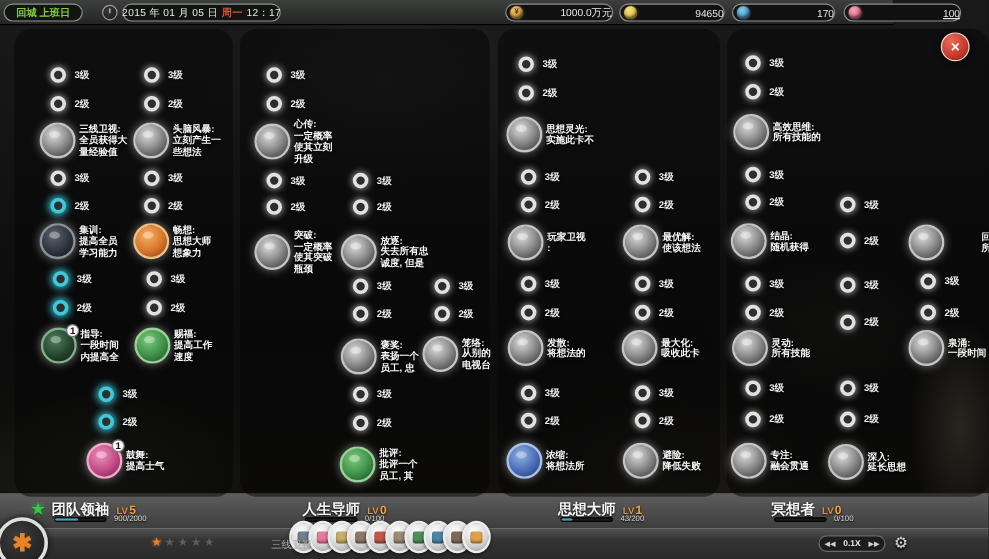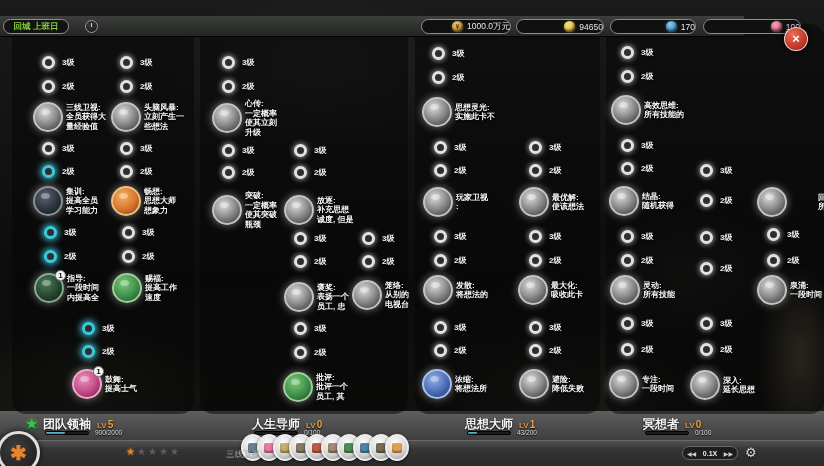--- a/index.html
+++ b/index.html
@@ -7,32 +7,32 @@
   font-family:"Liberation Sans",sans-serif}
 #screen{position:absolute;left:0;top:0;width:824px;height:466px;background:#101010;overflow:hidden}
 #bg{position:absolute;inset:0;background:
   radial-gradient(60px 130px at 800px 355px, rgba(220,205,155,.30), transparent 70%),
   radial-gradient(150px 90px at 690px 275px, rgba(160,150,130,.10), transparent 70%),
   radial-gradient(170px 100px at 90px 390px, rgba(120,140,100,.13), transparent 70%),
   radial-gradient(220px 120px at 320px 70px, rgba(255,255,255,.05), transparent 70%),
   radial-gradient(200px 160px at 560px 420px, rgba(150,140,120,.08), transparent 70%),
   linear-gradient(180deg,#1a1a1a,#0c0c0c 60%,#14120f)}
 
-#topbar{position:absolute;left:0;top:16px;width:744px;height:21px;
+#topbar{position:absolute;left:0;top:0;width:744px;height:21px;
   background:linear-gradient(#3c3f3c,#232523);border-bottom:1px solid #000}
 .pill{position:absolute;top:3px;height:15px;border-radius:8px;border:1px solid #8f8f8f;
   background:#121412;display:flex;align-items:center;justify-content:center;
   color:#e8e8e8;font-size:8.5px;white-space:nowrap}
 #locpill{left:3px;width:66px;color:#84d03c;font-weight:bold}
 #clockicon{position:absolute;left:85px;top:4px;width:13px;height:13px;border-radius:50%;
   border:1px solid #9a9a9a;background:radial-gradient(circle at 40% 35%,#3a3a3a,#161616)}
 #clockicon::after{content:"";position:absolute;left:5px;top:2px;width:1px;height:4px;background:#cfcfcf}
 #datepill{left:102px;width:132px;letter-spacing:.3px}
 #datepill .wd{color:#d4543c;font-weight:bold;margin:0 3px}
-.res{justify-content:flex-end;padding-left:3px;background:#101010}
+.res{justify-content:space-between;padding-left:3px;background:#101010}
 .resdot{width:11px;height:11px;border-radius:50%;margin-right:4px;flex:0 0 auto;
   display:flex;align-items:center;justify-content:center;font-size:7px;font-weight:bold;color:rgba(40,20,0,.8);
   box-shadow:inset -1px -2px 2px rgba(0,0,0,.5), 0 0 3px rgba(255,255,255,.25)}
 
 .panel{position:absolute;top:24px;height:390px;background:rgba(6,6,6,.52);border-radius:14px}
 .snode{position:absolute;width:13px;height:13px;border-radius:50%;border:3px solid #e2e2e2;
   background:#2e2e2e;box-shadow:0 0 5px 1px rgba(255,255,255,.55)}
 .snode.on{border-color:#3ec9da;box-shadow:0 0 6px 2px rgba(70,205,225,.8)}
 .slabel{position:absolute;font-size:8px;font-weight:bold;color:#f0f0f0;text-shadow:0 1px 2px #000;white-space:nowrap}
 .bnode{position:absolute;width:30px;height:30px;border-radius:50%;box-shadow:0 0 8px rgba(255,255,255,.45)}
@@ -171,21 +171,21 @@
       <div class="slabel" style="left: 314px; top: 145px;">3级</div>
       <div class="snode" style="left: 293.5px; top: 165.5px;"></div>
       <div class="slabel" style="left: 314px; top: 167px;">2级</div>
       <div class="bnode st-gray" style="left: 212px; top: 195px;"></div>
       <div class="btext" style="left: 245px; top: 191.2px;">突破:
 一定概率
 使其突破
 瓶颈</div>
       <div class="bnode st-gray" style="left: 284px; top: 195px;"></div>
       <div class="btext" style="left: 317px; top: 195.9px;">放逐:
-补充思想
+失去所有忠
 诚度, 但是</div>
       <div class="snode" style="left: 293.5px; top: 231.5px;"></div>
       <div class="slabel" style="left: 314px; top: 233px;">3级</div>
       <div class="snode" style="left: 293.5px; top: 254.5px;"></div>
       <div class="slabel" style="left: 314px; top: 256px;">2级</div>
       <div class="snode" style="left: 361.5px; top: 231.5px;"></div>
       <div class="slabel" style="left: 382px; top: 233px;">3级</div>
       <div class="snode" style="left: 361.5px; top: 254.5px;"></div>
       <div class="slabel" style="left: 382px; top: 256px;">2级</div>
       <div class="bnode st-gray" style="left: 284px; top: 282px;"></div>
@@ -297,21 +297,21 @@
       <div class="snode" style="left: 620.5px; top: 316.5px;"></div>
       <div class="slabel" style="left: 641px; top: 318px;">3级</div>
       <div class="snode" style="left: 620.5px; top: 342.5px;"></div>
       <div class="slabel" style="left: 641px; top: 344px;">2级</div>
       <div class="snode" style="left: 699.5px; top: 316.5px;"></div>
       <div class="slabel" style="left: 720px; top: 318px;">3级</div>
       <div class="snode" style="left: 699.5px; top: 342.5px;"></div>
       <div class="slabel" style="left: 720px; top: 344px;">2级</div>
       <div class="bnode st-gray" style="left: 609px; top: 369px;"></div>
       <div class="btext" style="left: 642px; top: 374.6px;">专注:
-一段时间</div>
+融会贯通</div>
       <div class="bnode st-gray" style="left: 690px; top: 370px;"></div>
       <div class="btext" style="left: 723px; top: 375.6px;">深入:
 延长思想</div>
     </div>
   <div id="footers">
       <div class="cls-star" style="left: 25px; top: 415px;">★</div>
       <div class="cls-name" style="left: 43px; top: 416px;">团队领袖<span class="cls-lv">LV</span><span class="cls-lvnum">5</span></div>
       <div class="cls-bar" style="left: 45px; top: 431px;">
         <div class="cls-fill" style="width: 45%;"></div>
       </div>
@@ -376,20 +376,25 @@
     <span class="spd">0.1X</span>
     <span class="arr">▶▶</span>
   </div>
   <div id="gearbtn">⚙</div>
 
   <div id="topbar">
     <div id="locpill" class="pill">
       <span>回城 上班日</span>
     </div>
     <div id="clockicon"></div>
+    <div id="datepill" class="pill">
+      <span>2015 年 01 月 05 日</span>
+      <span class="wd">周一</span>
+      <span>12：17</span>
+    </div>
     <div id="respills">
         <div class="pill res" style="left: 421px; width: 90px;">
           <div class="resdot" style="background: radial-gradient(circle at 38% 32%, rgba(255, 255, 255, 0.4), rgb(220, 163, 58) 45%, rgba(0, 0, 0, 0.4) 120%) rgb(220, 163, 58);">¥</div>
           <div style="font-size: 8.5px;">1000.0万元</div>
         </div>
         <div class="pill res" style="left: 516px; width: 88px;">
           <div class="resdot" style="background: radial-gradient(circle at 38% 32%, rgba(255, 255, 255, 0.4), rgb(236, 199, 74) 45%, rgba(0, 0, 0, 0.4) 120%) rgb(236, 199, 74);"></div>
           <div style="font-size: 8.5px;">94650</div>
         </div>
         <div class="pill res" style="left: 610px; width: 86px;">

